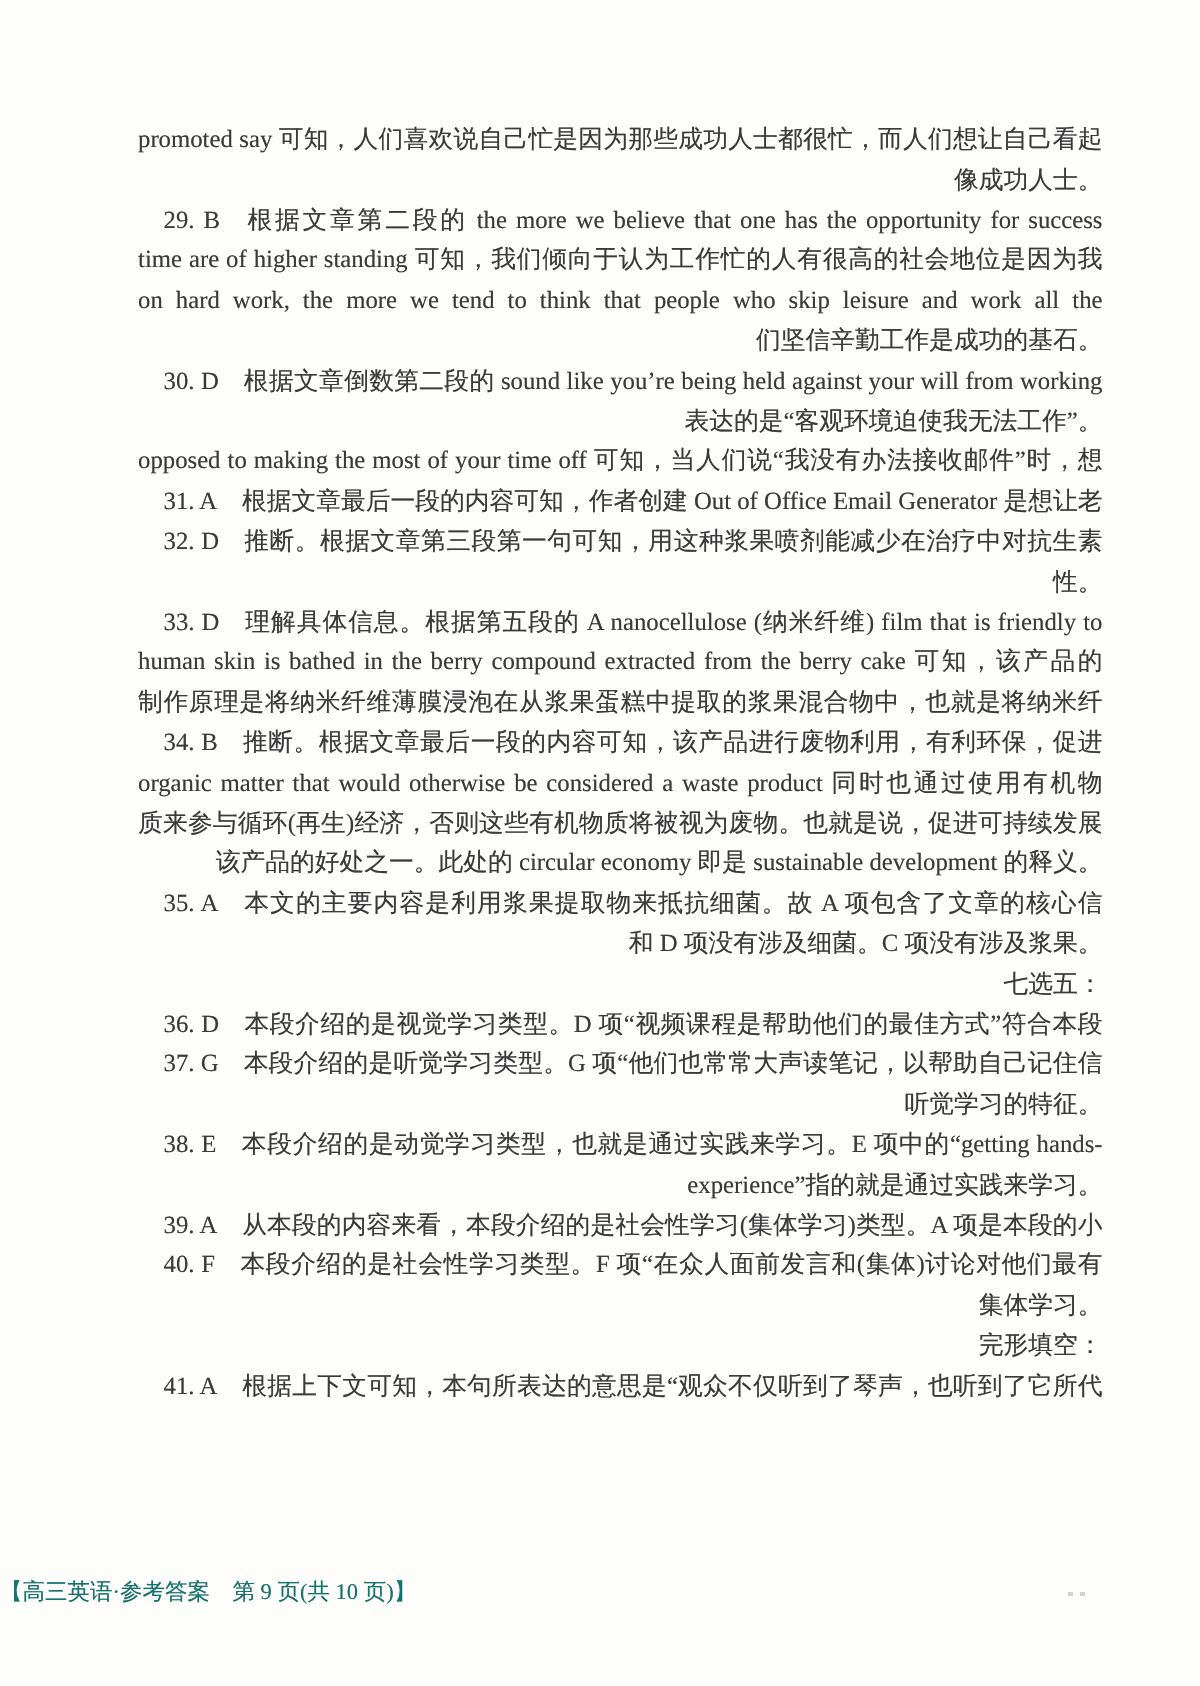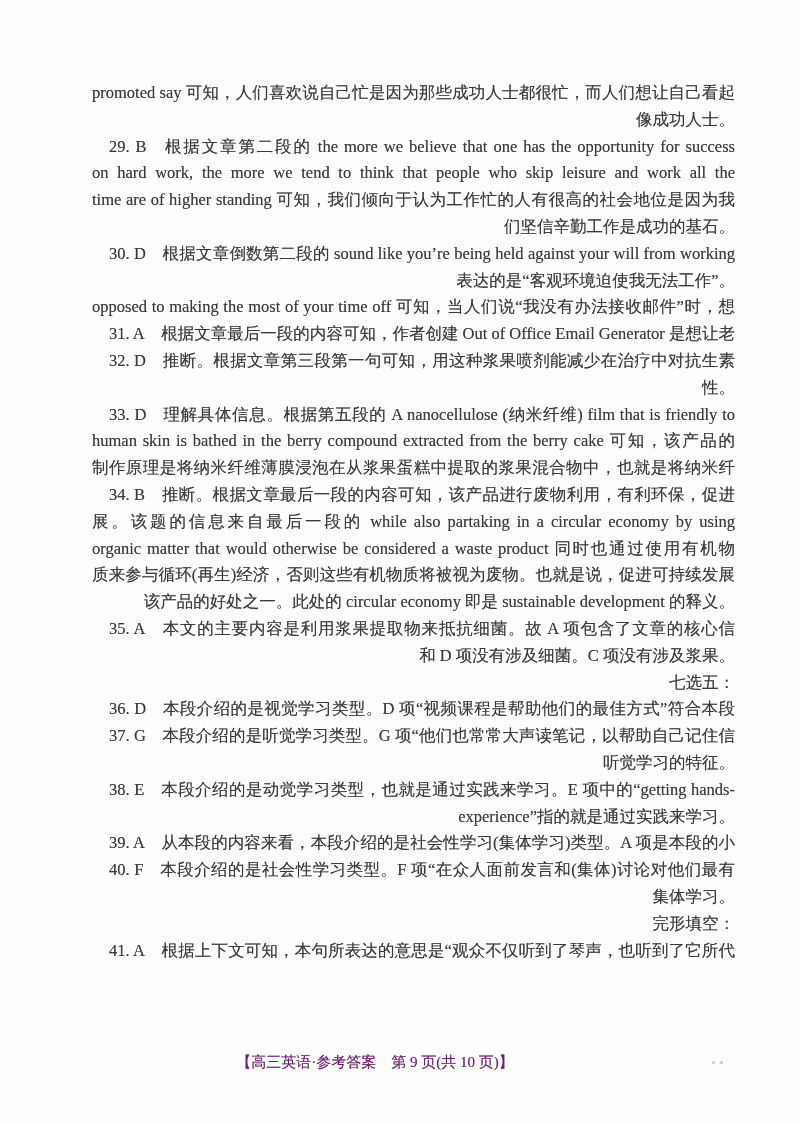--- a/index.html
+++ b/index.html
@@ -33,24 +33,24 @@
     text-align-last: justify;
     margin-left: 37px;
   }
   .line.cont { margin-left: 20px; }
   .item { margin: 0; }
   .footer {
     position: absolute;
     top: 1051px;
     left: 0;
     width: 750px;
-    text-align: center;
+    text-align: left;
     font-size: 15px;
     line-height: 22px;
-    color: #701a75;
+    color: #0f766e;
     text-shadow: 0 0 0.4px rgba(58,58,58,0.5);
   }
   .artifact {
     position: absolute;
     left: 712px;
     top: 1061px;
     width: 11px;
     height: 3px;
     border-top: 3px dotted #bdbdbd;
     opacity: 0.65;
@@ -60,22 +60,22 @@
 <body>
 
 <div class="page">
   <main class="body-col" id="answer-blocks">
       <div class="item">
         <div class="line j cont">promoted say 可知，人们喜欢说自己忙是因为那些成功人士都很忙，而人们想让自己看起来</div>
         <div class="line cont">像成功人士。</div>
       </div>
       <div class="item">
         <div class="line j">29. B 根据文章第二段的 the more we believe that one has the opportunity for success based</div>
+        <div class="line j cont">time are of higher standing 可知，我们倾向于认为工作忙的人有很高的社会地位是因为我</div>
         <div class="line j cont">on hard work, the more we tend to think that people who skip leisure and work all the</div>
-        <div class="line j cont">time are of higher standing 可知，我们倾向于认为工作忙的人有很高的社会地位是因为我</div>
         <div class="line cont">们坚信辛勤工作是成功的基石。</div>
       </div>
       <div class="item">
         <div class="line j">30. D 根据文章倒数第二段的 sound like you’re being held against your will from working as</div>
         <div class="line cont">表达的是“客观环境迫使我无法工作”。</div>
         <div class="line j cont">opposed to making the most of your time off 可知，当人们说“我没有办法接收邮件”时，想</div>
       </div>
       <div class="item">
         <div class="line j">31. A 根据文章最后一段的内容可知，作者创建 Out of Office Email Generator 是想让老板和</div>
       </div>
@@ -83,21 +83,20 @@
         <div class="line j">32. D 推断。根据文章第三段第一句可知，用这种浆果喷剂能减少在治疗中对抗生素的依赖</div>
         <div class="line cont">性。</div>
       </div>
       <div class="item">
         <div class="line j">33. D 理解具体信息。根据第五段的 A nanocellulose (纳米纤维) film that is friendly to</div>
         <div class="line j cont">human skin is bathed in the berry compound extracted from the berry cake 可知，该产品的</div>
         <div class="line j cont">制作原理是将纳米纤维薄膜浸泡在从浆果蛋糕中提取的浆果混合物中，也就是将纳米纤维</div>
       </div>
       <div class="item">
         <div class="line j">34. B 推断。根据文章最后一段的内容可知，该产品进行废物利用，有利环保，促进可持续发</div>
-        <div class="line j cont">展。该题的信息来自最后一段的 while also partaking in a circular economy by using</div>
         <div class="line j cont">organic matter that would otherwise be considered a waste product 同时也通过使用有机物</div>
         <div class="line j cont">质来参与循环(再生)经济，否则这些有机物质将被视为废物。也就是说，促进可持续发展是</div>
         <div class="line cont">该产品的好处之一。此处的 circular economy 即是 sustainable development 的释义。</div>
       </div>
       <div class="item">
         <div class="line j">35. A 本文的主要内容是利用浆果提取物来抵抗细菌。故 A 项包含了文章的核心信息。B 项</div>
         <div class="line cont">和 D 项没有涉及细菌。C 项没有涉及浆果。</div>
       </div>
       <div class="item">
         <div class="line">七选五：</div>

